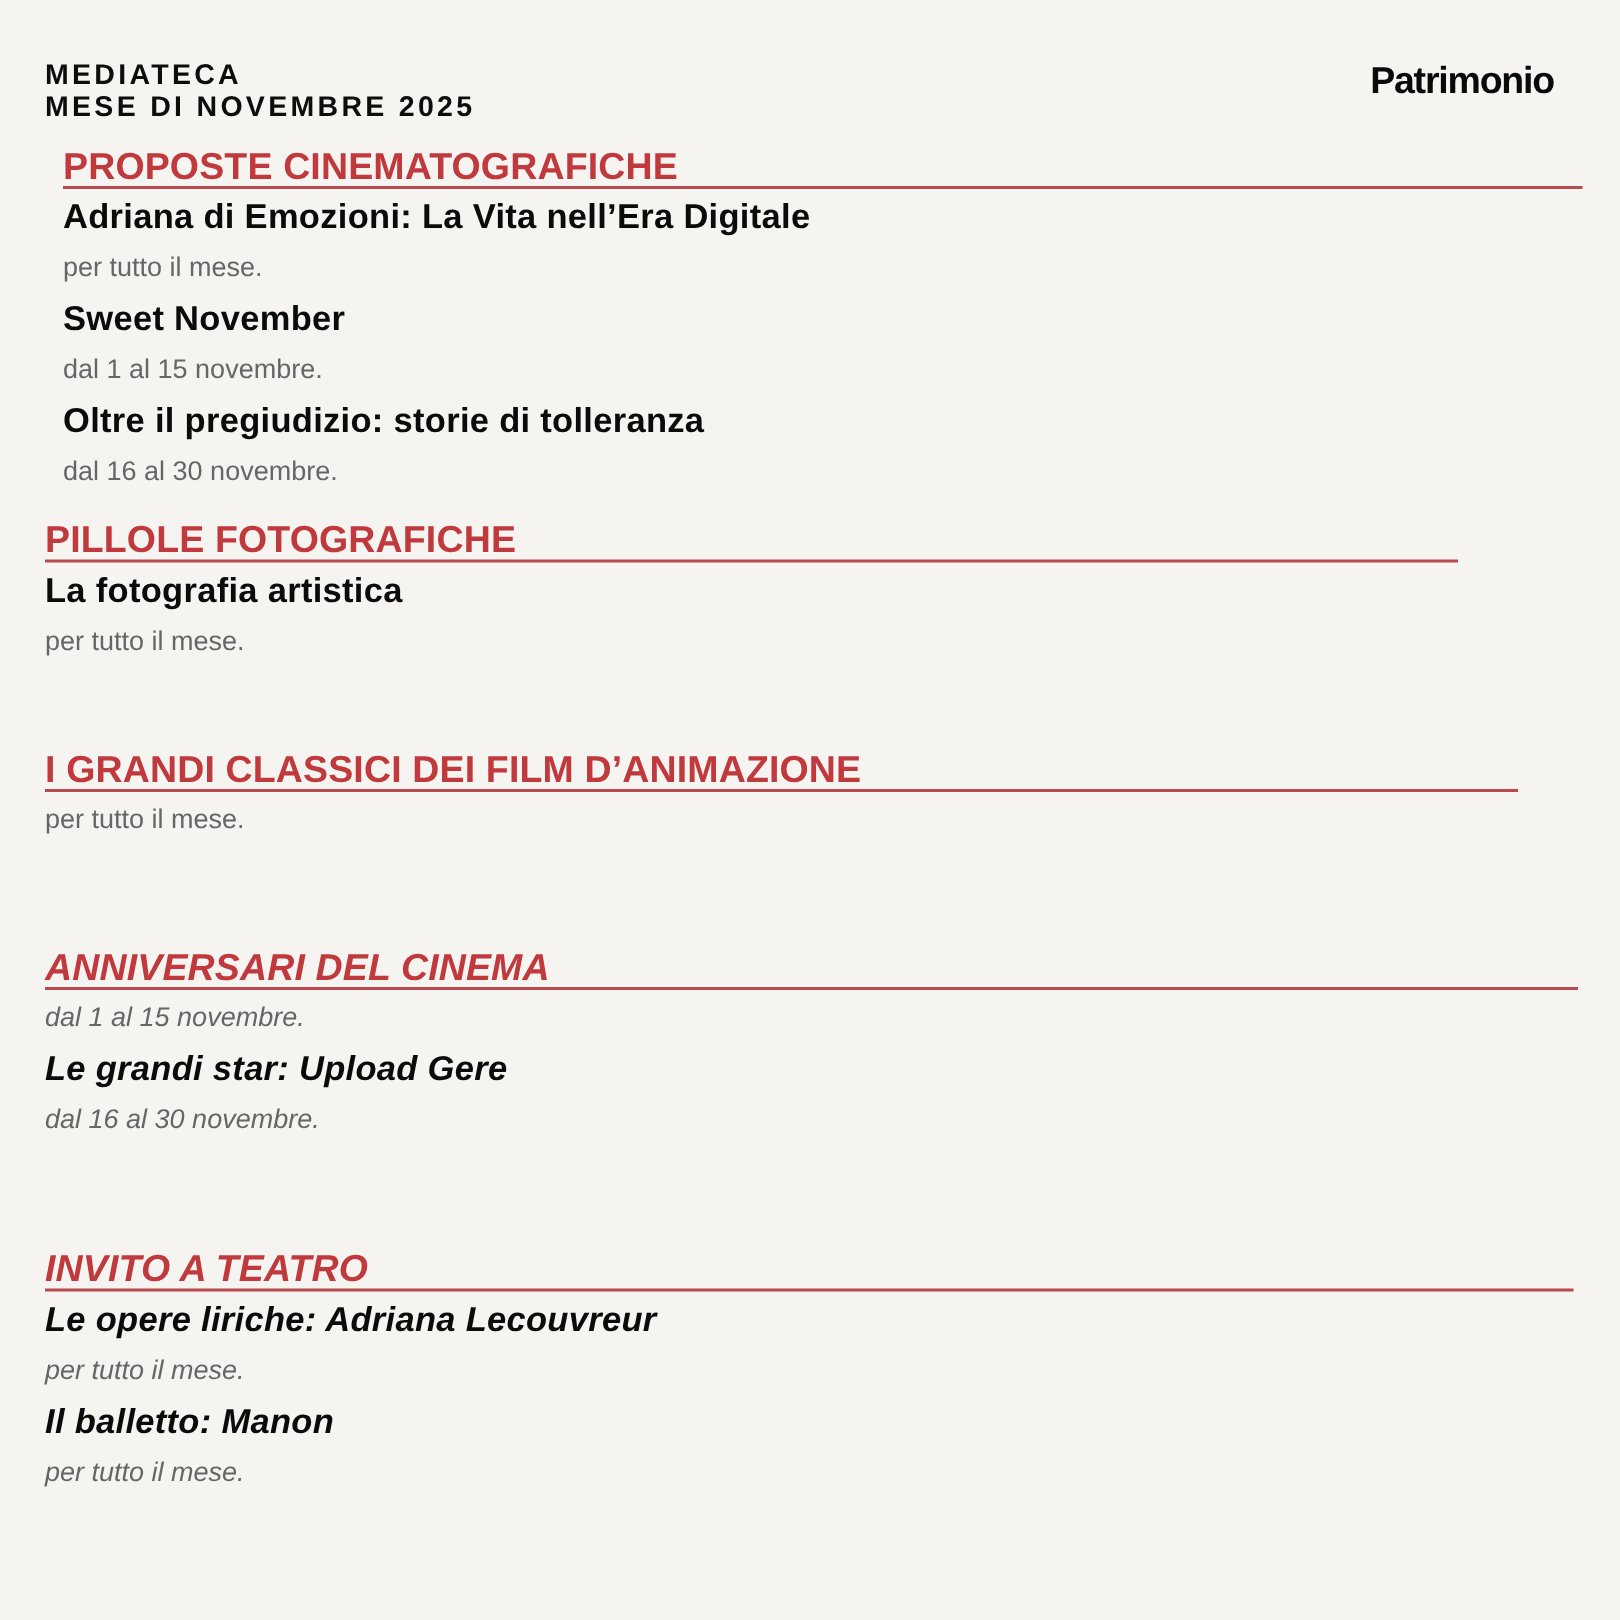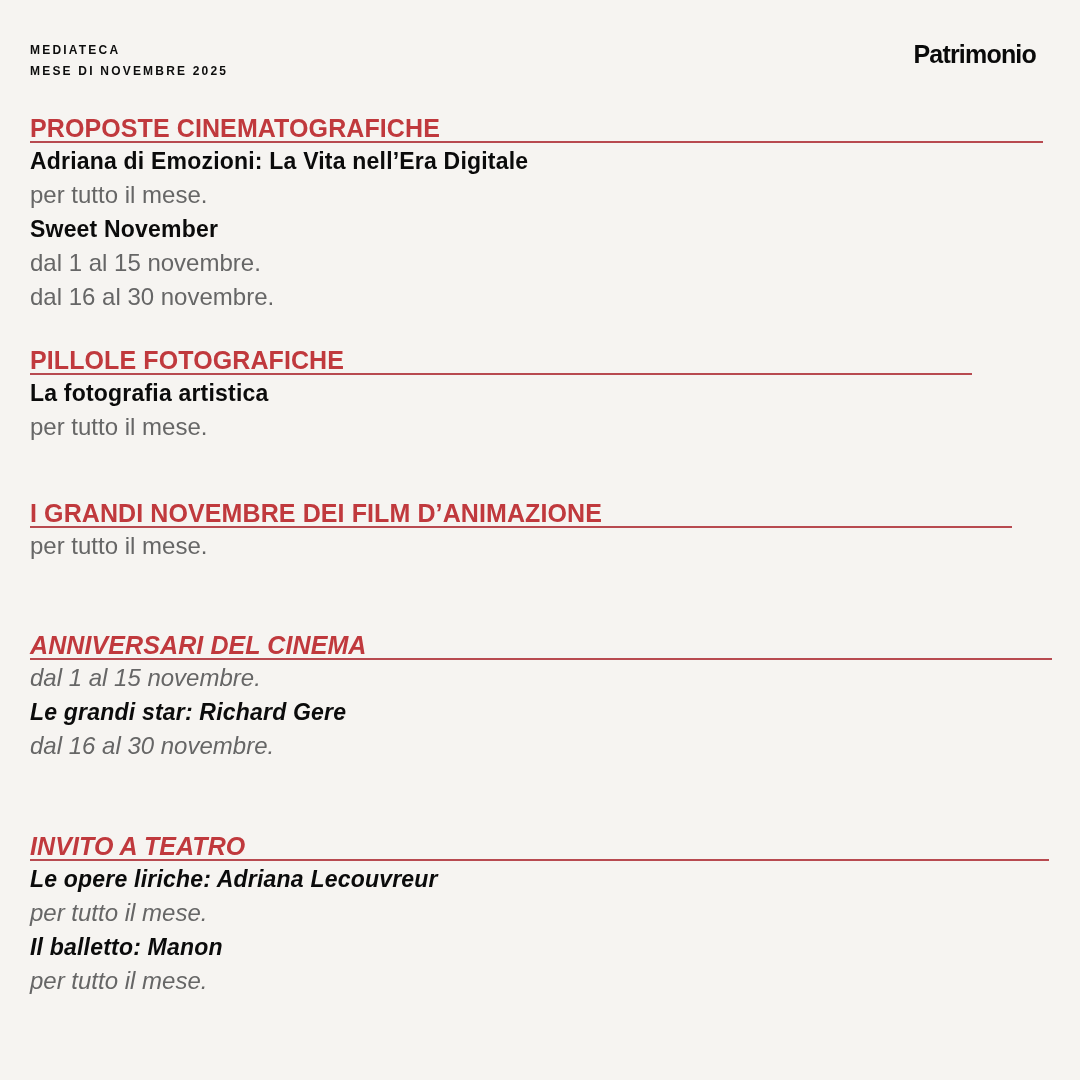--- a/index.html
+++ b/index.html
@@ -16,21 +16,21 @@
       color: #111;
     }
     .header-left {
       position: absolute;
       left: 30px;
       top: 40px;
     }
     .kicker {
       font-family: "Liberation Sans", sans-serif;
       font-weight: 700;
-      font-size: 12px;
+      font-size: 19px;
       letter-spacing: 2.2px;
       line-height: 21px;
       color: #0d0d0d;
     }
     .brand {
       position: absolute;
       right: 44px;
       top: 40px;
       font-family: "Liberation Sans", sans-serif;
       font-weight: 700;
@@ -70,84 +70,85 @@
       font-weight: 700;
       font-size: 23px;
       line-height: 34px;
       color: #0b0b0b;
       white-space: nowrap;
       letter-spacing: 0.2px;
     }
     .item-date {
       font-family: "Liberation Sans", sans-serif;
       font-weight: 400;
-      font-size: 24px;
+      font-size: 18px;
       line-height: 34px;
       color: #666;
       white-space: nowrap;
     }
   </style>
 </head>
 <body>
 
 <div class="header-left">
   <div class="kicker">MEDIATECA</div>
   <div class="kicker">MESE DI NOVEMBRE 2025</div>
 </div>
 <div class="brand">Patrimonio</div>
 
-<div class="section" style="top:114px;">
+<div class="section" style="top:97px;margin-left:12px;">
   <div class="section-head">
     <div class="section-title">PROPOSTE CINEMATOGRAFICHE</div>
     <div class="section-line" style="width:1013px;"></div>
   </div>
   <div>
     <div class="item-title">Adriana di Emozioni: La Vita nell’Era Digitale</div>
     <div class="item-date">per tutto il mese.</div>
   </div>
   <div>
     <div class="item-title">Sweet November</div>
     <div class="item-date">dal 1 al 15 novembre.</div>
   </div>
   <div>
+    <div class="item-title">Oltre il pregiudizio: storie di tolleranza</div>
     <div class="item-date">dal 16 al 30 novembre.</div>
   </div>
 </div>
 
 <div class="section" style="top:346px;">
   <div class="section-head">
     <div class="section-title">PILLOLE FOTOGRAFICHE</div>
     <div class="section-line" style="width:942px;"></div>
   </div>
   <div>
     <div class="item-title">La fotografia artistica</div>
     <div class="item-date">per tutto il mese.</div>
   </div>
 </div>
 
 <div class="section" style="top:499px;">
   <div class="section-head">
-    <div class="section-title">I GRANDI NOVEMBRE DEI FILM D’ANIMAZIONE</div>
+    <div class="section-title">I GRANDI CLASSICI DEI FILM D’ANIMAZIONE</div>
     <div class="section-line" style="width:982px;"></div>
   </div>
   <div>
     <div class="item-date">per tutto il mese.</div>
   </div>
 </div>
 
 <div class="section" style="top:631px;font-style:italic;">
   <div class="section-head">
     <div class="section-title">ANNIVERSARI DEL CINEMA</div>
     <div class="section-line" style="width:1022px;"></div>
   </div>
   <div>
     <div class="item-date">dal 1 al 15 novembre.</div>
   </div>
   <div>
-    <div class="item-title">Le grandi star: Richard Gere</div>
+    <div class="item-title">Le grandi star: Upload Gere</div>
     <div class="item-date">dal 16 al 30 novembre.</div>
   </div>
 </div>
 
 <div class="section" style="top:832px;font-style:italic;">
   <div class="section-head">
     <div class="section-title">INVITO A TEATRO</div>
     <div class="section-line" style="width:1019px;"></div>
   </div>
   <div>

